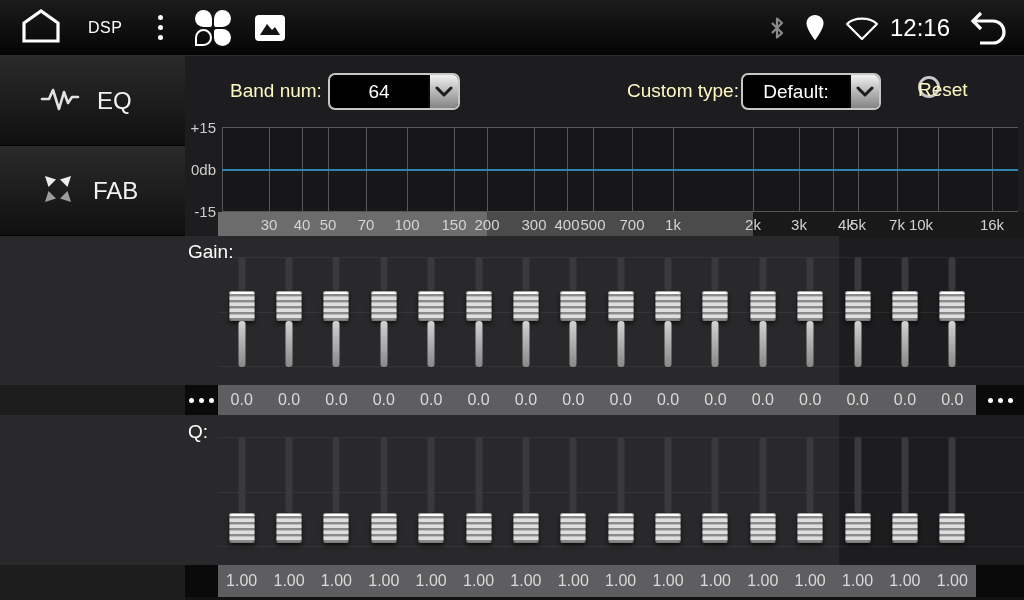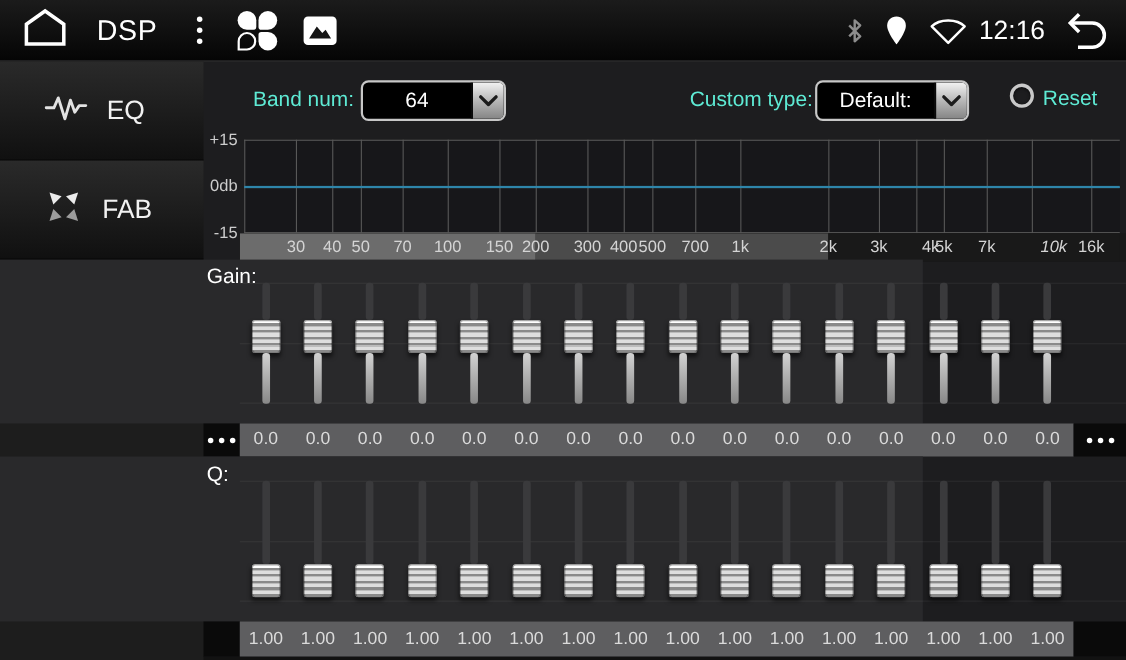--- a/index.html
+++ b/index.html
@@ -5,21 +5,21 @@
   html,body{margin:0;padding:0;background:#000;}
   *{box-sizing:border-box;}
   .screen{position:relative;width:1024px;height:600px;background:#1d1d1f;overflow:hidden;
           font-family:"Liberation Sans",sans-serif;-webkit-font-smoothing:antialiased;}
 
   
   .statusbar{position:absolute;left:0;top:0;width:1024px;height:56px;
              background:linear-gradient(180deg,#1b1b1b,#050505);border-bottom:1px solid #2e2e2e;
              display:flex;align-items:center;justify-content:space-between;padding:0 18px;}
   .sb-left,.sb-right{display:flex;align-items:center;}
-  .sb-title{color:#fff;font-size:26px;margin:0 18px 0 24px;letter-spacing:.5px;}
+  .sb-title{color:#fff;font-size:16px;margin:0 18px 0 24px;letter-spacing:.5px;}
   .kebab{display:flex;flex-direction:column;gap:5px;margin:0 14px;padding:4px;}
   .kebab i{width:5px;height:5px;border-radius:50%;background:#fff;}
   .clover{display:grid;grid-template-columns:17px 17px;grid-template-rows:17px 17px;gap:2px;margin:0 12px 0 14px;}
   .clover b{display:block;background:#fff;}
   .clover .p-tl{border-radius:50% 50% 15% 50%;}
   .clover .p-tr{border-radius:50% 50% 50% 15%;}
   .clover .p-br{border-radius:15% 50% 50% 50%;}
   .clover .p-bl{background:transparent;border:2.5px solid #fff;border-radius:50% 50% 50% 0;}
   .photo{width:30px;height:26px;background:#fff;border-radius:4px;display:flex;align-items:center;justify-content:center;margin-left:12px;}
   .sb-time{color:#fff;font-size:24px;margin:0 14px 0 10px;}
@@ -27,21 +27,21 @@
   .sb-icongap{margin-left:18px;}
 
   
   .sidebar{position:absolute;left:0;top:56px;width:185px;height:544px;background:#1d1d1d;}
   .side-item{height:90px;display:flex;align-items:center;padding-left:40px;gap:17px;
              background:linear-gradient(180deg,#2a2a2a,#101010);border-bottom:1px solid #000;cursor:pointer;}
   .side-item .lbl{color:#f2f2f2;font-size:24px;}
   .side-item.selected{background:linear-gradient(180deg,#151515,#3c3c3c);
              border-top:2px solid #d9d9d9;border-bottom:2px solid #d9d9d9;height:90px;}
 
-  .ctl-label{position:absolute;color:#5eead4;font-size:19px;white-space:nowrap;}
+  .ctl-label{position:absolute;color:#fef9c3;font-size:19px;white-space:nowrap;}
   .dd{position:absolute;height:37px;background:#000;border:2px solid #c7c7c7;border-radius:7px;
       display:flex;align-items:stretch;overflow:hidden;cursor:pointer;}
   .dd .val{flex:1;display:flex;align-items:center;justify-content:center;color:#fff;font-size:19px;}
   .dd .chev{width:30px;background:linear-gradient(180deg,#f2f2f2,#bdbdbd 45%,#858585);
             border-left:2px solid #0a0a0a;display:flex;align-items:center;justify-content:center;}
   .radio{position:absolute;width:22px;height:22px;border-radius:50%;border:3px solid #c9c9c9;
          background:#1d1d1f;box-shadow:inset 0 1px 3px rgba(0,0,0,.7);cursor:pointer;}
 
   
   .plot{position:absolute;left:222px;top:127px;width:796px;height:85px;background:#17171a;}
@@ -171,21 +171,21 @@
   <span class="ctl-label" style="left:627px;top:80px;">Custom type:</span>
   <div class="dd" style="left:741px;top:73px;width:140px;">
     <span class="val">Default:</span>
     <span class="chev">
       <svg width="18" height="11" viewBox="0 0 18 11">
           <polyline points="2,2 9,9 16,2" fill="none" stroke="#1c1c1c" stroke-width="3" stroke-linecap="round" stroke-linejoin="round"></polyline>
         </svg>
     </span>
   </div>
   <div class="radio" style="left:918px;top:76px;"></div>
-  <span class="ctl-label" style="left:948px;top:79px;">Reset</span>
+  <span class="ctl-label" style="left:918px;top:79px;">Reset</span>
 
   <span class="ylab" style="left:182px;top:119px;">+15</span>
   <span class="ylab" style="left:182px;top:161px;">0db</span>
   <span class="ylab" style="left:182px;top:203px;">-15</span>
 
   <div class="plot" id="plot">
       <div class="gridv" style="left: 0px;"></div>
       <div class="gridv" style="left: 47px;"></div>
       <div class="gridv" style="left: 80px;"></div>
       <div class="gridv" style="left: 106px;"></div>
@@ -224,21 +224,21 @@
       <div class="ftick" style="left: 316px;">300</div>
       <div class="ftick" style="left: 349px;">400</div>
       <div class="ftick" style="left: 375px;">500</div>
       <div class="ftick" style="left: 414px;">700</div>
       <div class="ftick" style="left: 455px;">1k</div>
       <div class="ftick" style="left: 535px;">2k</div>
       <div class="ftick" style="left: 581px;">3k</div>
       <div class="ftick" style="left: 628px;">4k</div>
       <div class="ftick" style="left: 640px;">5k</div>
       <div class="ftick" style="left: 679px;">7k</div>
-      <div class="ftick" style="left: 740px; font-style: italic;">10k</div>
+      <div class="ftick" style="left: 703px;">10k</div>
       <div class="ftick" style="left: 774px;">16k</div>
     </div>
 
   <div class="section" style="top:236px;height:149px;"></div>
   <span class="sec-label" style="left:188px;top:241px;">Gain:</span>
   <div class="secline" style="left:218px;top:257px;"></div>
   <div class="secline" style="left:218px;top:312px;"></div>
   <div class="secline" style="left:218px;top:366px;"></div>
   <div id="gain-sliders">
       <div class="vslider gain-s" style="left: 229px; top: 255px;">

